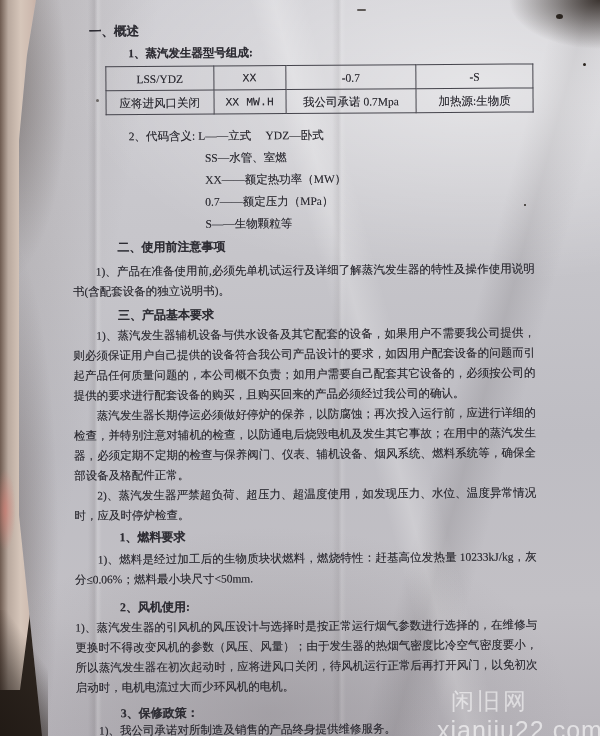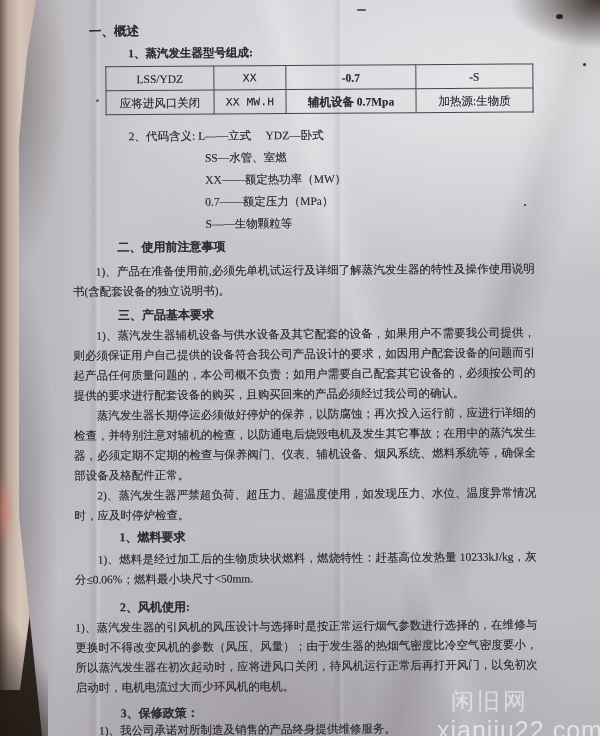--- a/index.html
+++ b/index.html
@@ -58,21 +58,21 @@
   .gap2{margin-top:4px;} .gap3{margin-top:2px;} .gap4{margin-top:8px;} .gap5{margin-top:6px;}
   
   table.model{
     border-collapse:collapse;margin:0 0 0 34px;table-layout:fixed;
     color:#2d2c33;
   }
   table.model td{
     border:1.4px solid #45444c;text-align:center;vertical-align:middle;
     height:23px;font-size:11.5px;padding:0 2px;overflow:hidden;white-space:nowrap;
   }
-  .w1{width:105px;} .w2{width:69px;font-family:Liberation Mono, monospace;} .w3{width:129px;font-weight:bold;} .w4{width:116px;}
+  .w1{width:105px;} .w2{width:69px;font-family:Liberation Mono, monospace;} .w3{width:129px;} .w4{width:116px;}
   
   .wline{line-height:15px;text-indent:2em;text-align:left;}
   .wline-clip{line-height:15px;text-indent:2em;text-align:left;white-space:nowrap;width:540px;}
   
   .wm{position:absolute;color:rgba(255,255,255,.55);font-family:"Liberation Sans","DejaVu Sans",sans-serif;z-index:5;margin-top:20px;}
   .wm-name{left:451px;top:666px;font-size:23px;letter-spacing:3px;}
   .wm-url{left:437px;top:696px;font-size:25px;letter-spacing:1px;color:rgba(255,255,255,.6);}
 </style>
 </head>
 <body>
@@ -98,21 +98,21 @@
     <tbody>
       <tr>
         <td class="w1">LSS/YDZ</td>
         <td class="w2">XX</td>
         <td class="w3">-0.7</td>
         <td class="w4">-S</td>
       </tr>
       <tr>
         <td class="w1">应将进风口关闭</td>
         <td class="w2">XX MW.H</td>
-        <td class="w3">辅机设备 0.7Mpa</td>
+        <td class="w3">我公司承诺 0.7Mpa</td>
         <td class="w4">加热源:生物质</td>
       </tr>
     </tbody>
   </table>
 
   <div class="codes-line">2、代码含义: L——立式　 YDZ—卧式</div>
   <div class="code-item">SS—水管、室燃</div>
   <div class="code-item">XX——额定热功率（MW）</div>
   <div class="code-item">0.7——额定压力（MPa）</div>
   <div class="code-item">S——生物颗粒等</div>

